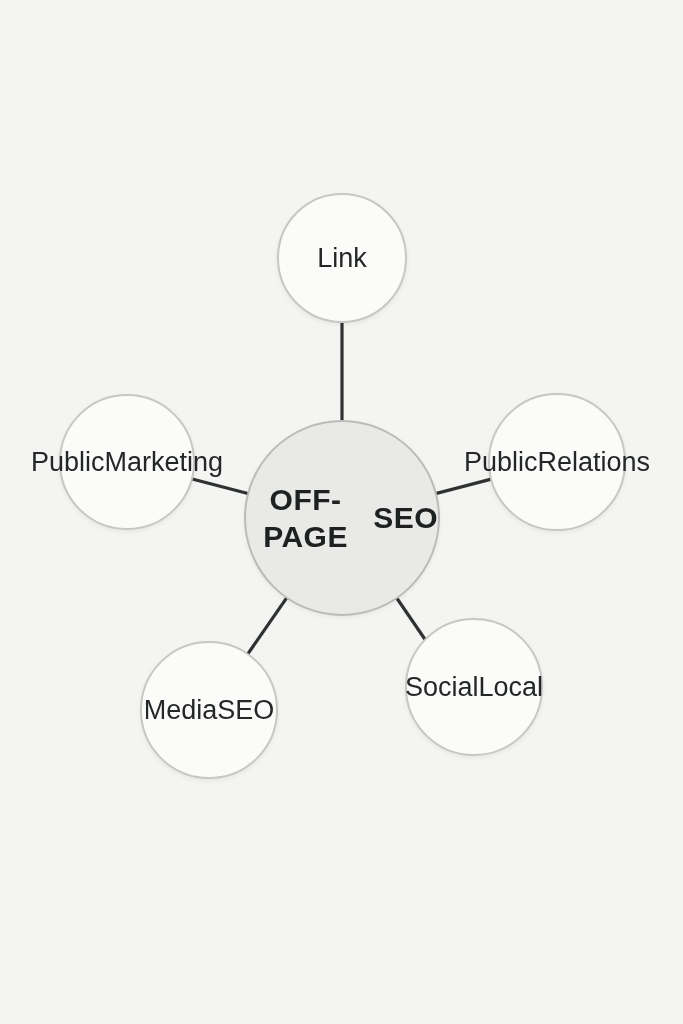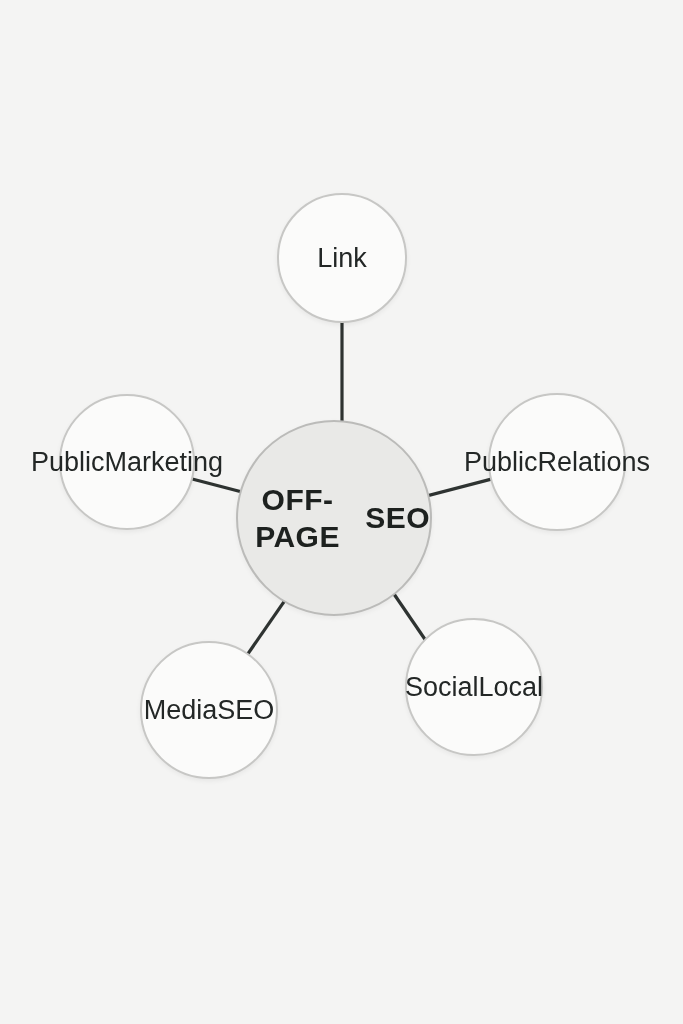--- a/index.html
+++ b/index.html
@@ -44,21 +44,21 @@
     background: #e9e9e7;
     border: 2px solid #bbbbb9;
     box-shadow: 0 2px 5px rgba(0,0,0,0.05);
     color: #1d211f;
     font-size: 30px;
     line-height: 1.25;
     font-weight: 700;
     letter-spacing: 0.5px;
   }
   
-  #node-center        { left: 236px; top: 420px; width: 196px; height: 196px; gap: 8px; }
+  #node-center        { left: 244px; top: 420px; width: 196px; height: 196px; gap: 8px; }
   #node-link-building { left: 277px; top: 193px; width: 130px; height: 130px; }
   #node-public-relations  { left:  59px; top: 394px; width: 136px; height: 136px; }
   #node-content-marketing { left: 488px; top: 393px; width: 138px; height: 138px; }
   #node-local-seo     { left: 140px; top: 641px; width: 138px; height: 138px; }
   #node-social-media  { left: 405px; top: 618px; width: 138px; height: 138px; }
 </style>
 </head>
 <body>
 
 <div class="canvas">

